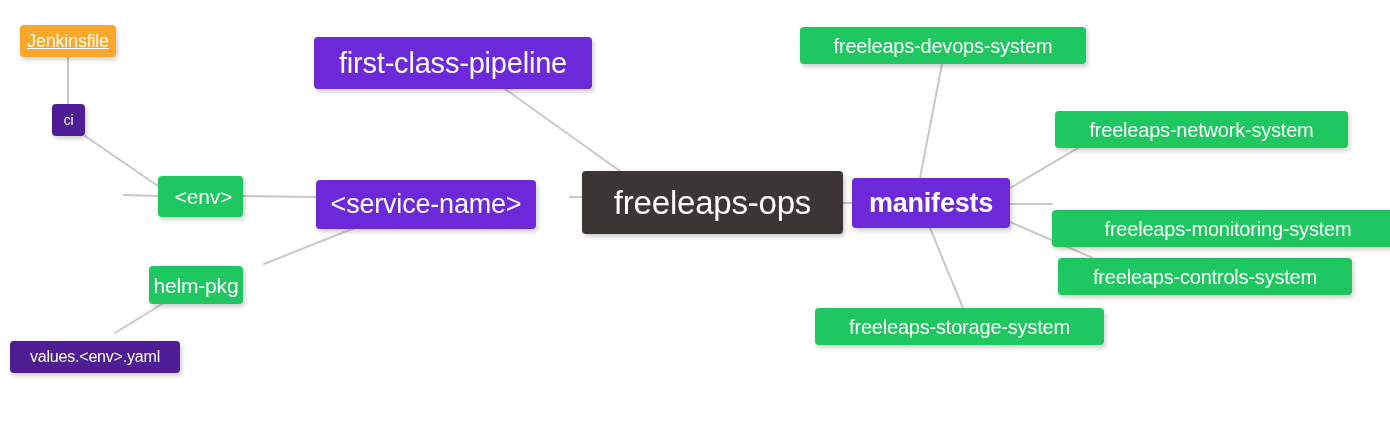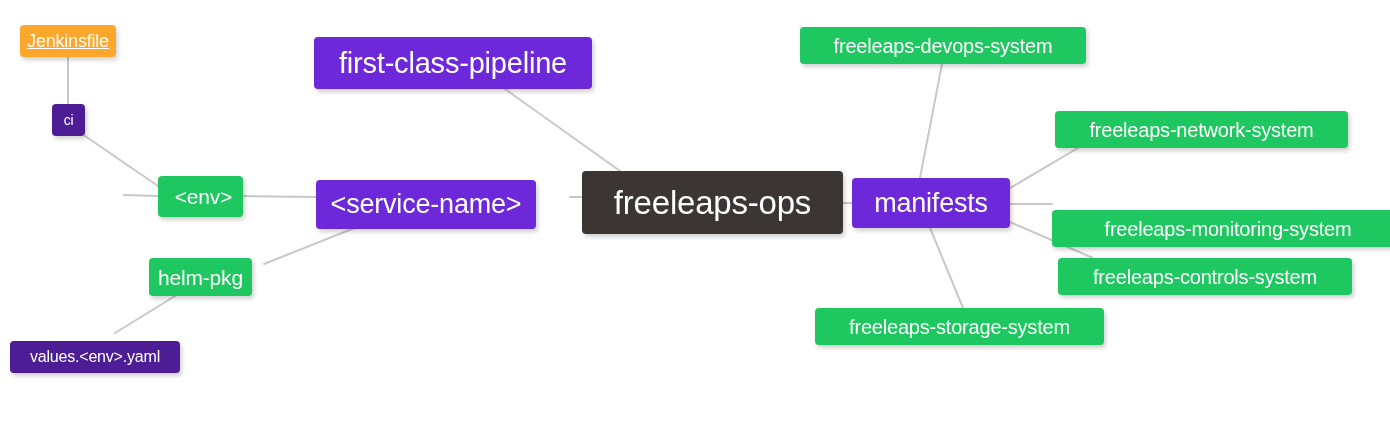--- a/index.html
+++ b/index.html
@@ -48,22 +48,22 @@
       <line x1="1010" y1="188" x2="1078" y2="148" stroke="#c8c8c8" stroke-width="2" stroke-linecap="round"></line>
       <line x1="1010" y1="204" x2="1052" y2="204" stroke="#c8c8c8" stroke-width="2" stroke-linecap="round"></line>
       <line x1="1010" y1="222" x2="1093" y2="258" stroke="#c8c8c8" stroke-width="2" stroke-linecap="round"></line>
       <line x1="930" y1="228" x2="963" y2="308" stroke="#c8c8c8" stroke-width="2" stroke-linecap="round"></line>
     </svg>
 <div class="node c-orange" style="left: 20px; top: 25px; width: 96px; height: 32px; font-size: 18px; text-decoration: underline;">Jenkinsfile</div>
     <div class="node c-red" style="left: 52px; top: 104px; width: 33px; height: 32px; font-size: 14px;">ci</div>
     <div class="node c-green" style="left: 158px; top: 176px; width: 85px; height: 41px; font-size: 21px; padding-left: 16px;">&lt;env&gt;</div>
     <div class="node c-blue" style="left: 316px; top: 172px; width: 220px; height: 49px; font-size: 27px; margin-top: 8px;">&lt;service-name&gt;</div>
     <div class="node c-blue" style="left: 314px; top: 37px; width: 278px; height: 52px; font-size: 29px;">first-class-pipeline</div>
-    <div class="node c-green" style="left: 149px; top: 258px; width: 103px; height: 38px; font-size: 21px;">helm-pkg</div>
+    <div class="node c-green" style="left: 149px; top: 266px; width: 94px; height: 38px; font-size: 21px;">helm-pkg</div>
     <div class="node c-red" style="left: 10px; top: 333px; width: 170px; height: 32px; font-size: 16px; margin-top: 8px;">values.&lt;env&gt;.yaml</div>
     <div class="node c-dark" style="left: 582px; top: 171px; width: 261px; height: 63px; font-size: 33px;">freeleaps-ops</div>
-    <div class="node c-blue" style="left: 852px; top: 178px; width: 158px; height: 50px; font-size: 27px;">manifests</div>
+    <div class="node c-blue" style="left: 852px; top: 178px; width: 158px; height: 50px; font-size: 27px; font-weight: bold;">manifests</div>
     <div class="node c-green" style="left: 800px; top: 27px; width: 286px; height: 37px; font-size: 20px;">freeleaps-devops-system</div>
     <div class="node c-green" style="left: 1055px; top: 111px; width: 293px; height: 37px; font-size: 20px;">freeleaps-network-system</div>
     <div class="node c-green" style="left: 1052px; top: 186px; width: 352px; height: 37px; font-size: 20px; margin-top: 24px;">freeleaps-monitoring-system</div>
     <div class="node c-green" style="left: 1058px; top: 258px; width: 294px; height: 37px; font-size: 20px;">freeleaps-controls-system</div>
     <div class="node c-green" style="left: 815px; top: 308px; width: 289px; height: 37px; font-size: 20px;">freeleaps-storage-system</div>
   </div>
 
 </body></html>

